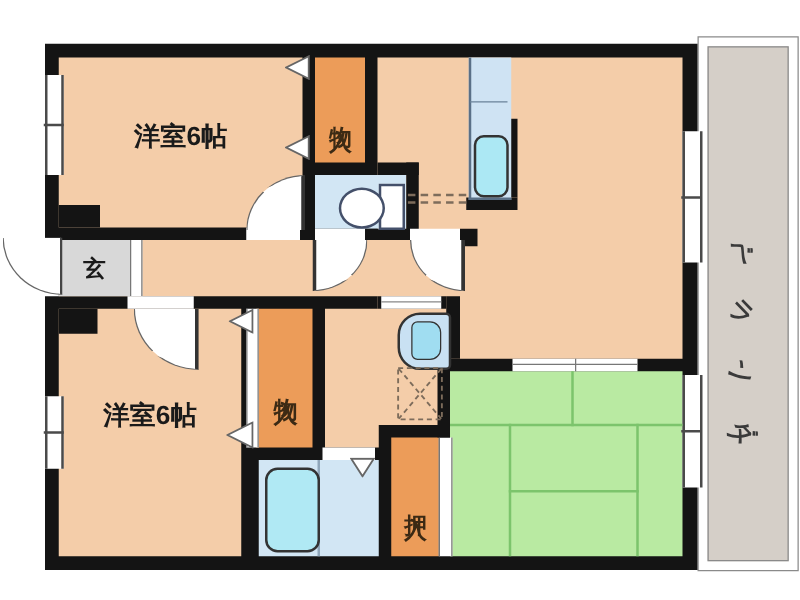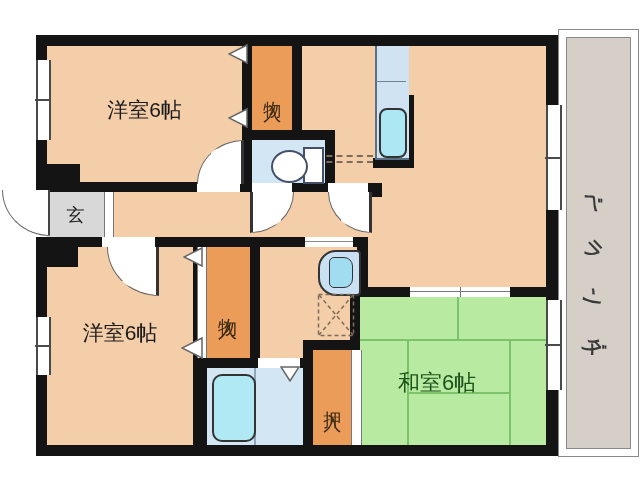--- a/index.html
+++ b/index.html
@@ -6,21 +6,21 @@
   #plan{position:relative;width:640px;height:480px;background:#fff;overflow:hidden;
         font-family:"Liberation Sans","DejaVu Sans",sans-serif;}
   .abs{position:absolute;}
   .wall{position:absolute;background:#141414;}
   .white{position:absolute;background:#fff;}
   .peach{position:absolute;background:#f4cda9;}
   .orange{position:absolute;background:#ec9c59;}
   .green{position:absolute;background:#b9eaa2;}
   .blue{position:absolute;background:#d2e6f4;}
   .gray{position:absolute;background:#d8d8d8;}
-  .lbl{position:absolute;font-weight:normal;color:#1a1a1a;display:flex;
+  .lbl{position:absolute;font-weight:bold;color:#1a1a1a;display:flex;
        align-items:center;justify-content:center;text-align:center;line-height:1.15;}
   .vlbl{writing-mode:vertical-rl;text-orientation:upright;letter-spacing:2px;}
   .tat{position:absolute;background:#7cc46c;}
   .win{position:absolute;background:#fff;border-left:2px solid #4a4a4a;border-right:2px solid #4a4a4a;}
   .win .tick{position:absolute;left:-3px;width:16px;height:2px;background:#4a4a4a;top:50%;margin-top:-1px;}
   .arc{position:absolute;background:#fff;}
   .doorstrip{position:absolute;background:#fff;border-left:1px solid #777;border-right:1px solid #777;}
   svg.abs{position:absolute;}
 </style>
 </head>
@@ -148,15 +148,14 @@
   <svg class="abs" style="left:280px;top:366px;" width="20" height="16" viewBox="0 0 20 16">
     <polygon points="1,1 19,1 10,15" fill="#fff" stroke="#666" stroke-width="1.5"></polygon>
     </svg>
 
   <div class="lbl" style="left:47px;top:95px;width:195px;height:30px;font-size:21px;">洋室6帖</div>
   <div class="lbl vlbl" style="left:252px;top:52px;width:40px;height:74px;font-size:18px;color:#3c2a14;">物入</div>
   <div class="lbl" style="left:47px;top:198px;width:57px;height:34px;font-size:18px;">玄</div>
   <div class="lbl" style="left:47px;top:318px;width:146px;height:30px;font-size:21px;">洋室6帖</div>
   <div class="lbl vlbl" style="left:205px;top:272px;width:45px;height:66px;font-size:19px;color:#3c2a14;">物入</div>
   <div class="lbl vlbl" style="left:313px;top:368px;width:38px;height:62px;font-size:18px;color:#3c2a14;">押入</div>
-  <div class="lbl" style="left:352px;top:368px;width:170px;height:30px;font-size:22px;color:#1c541c;">和室6帖</div>
 
 </div>
 
 </body></html>

